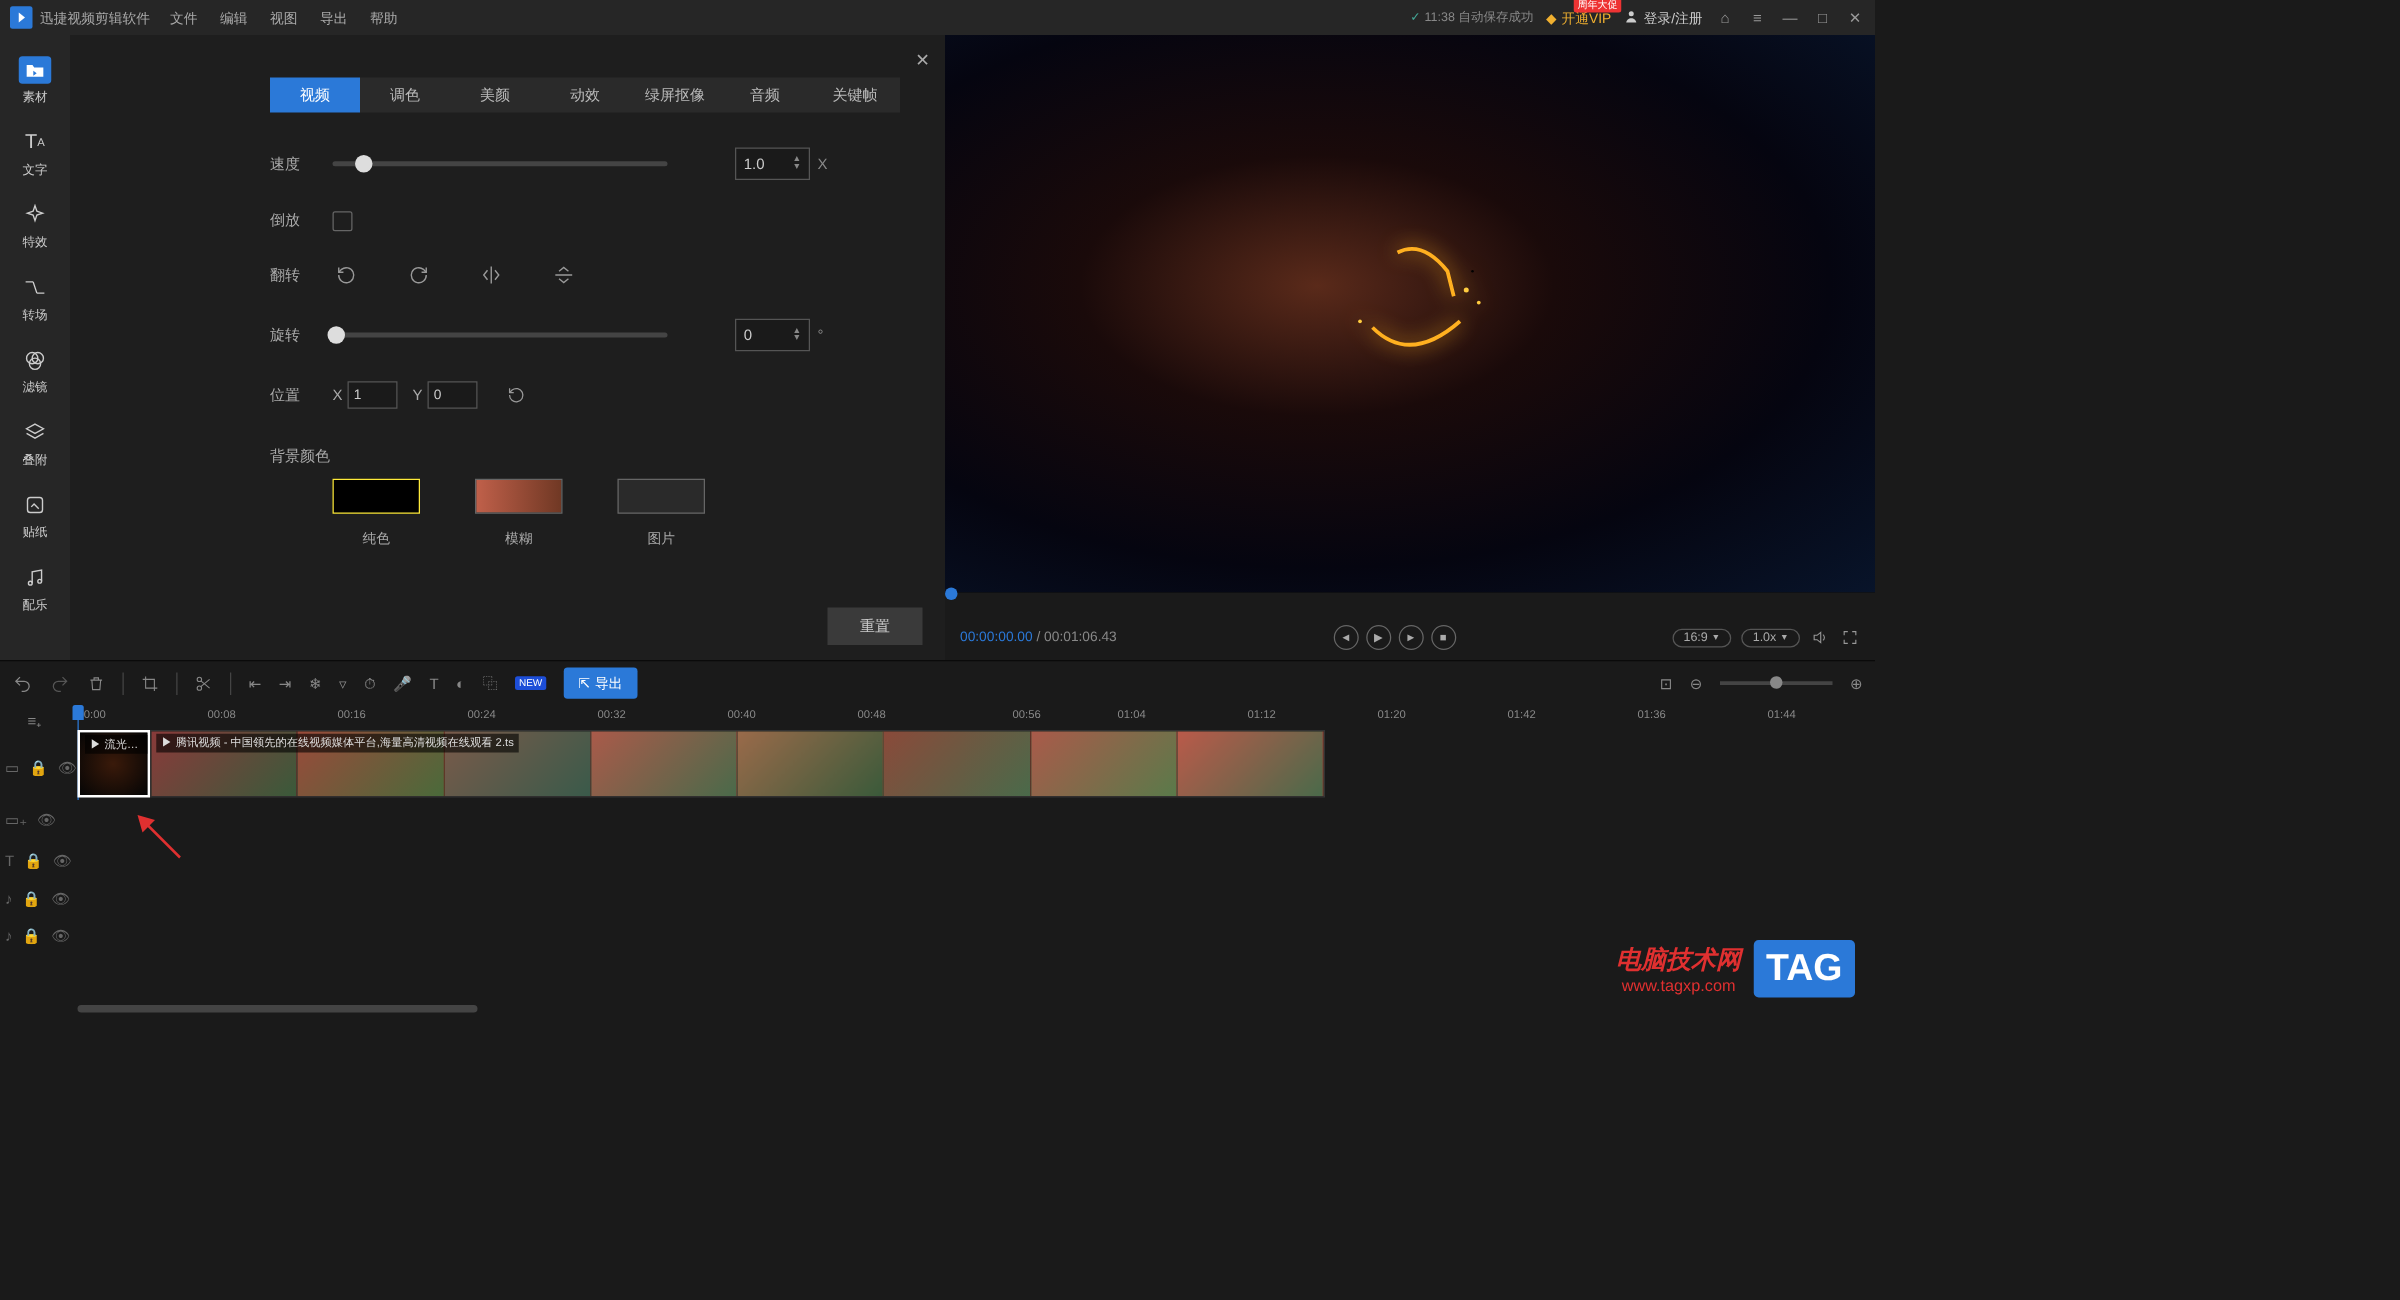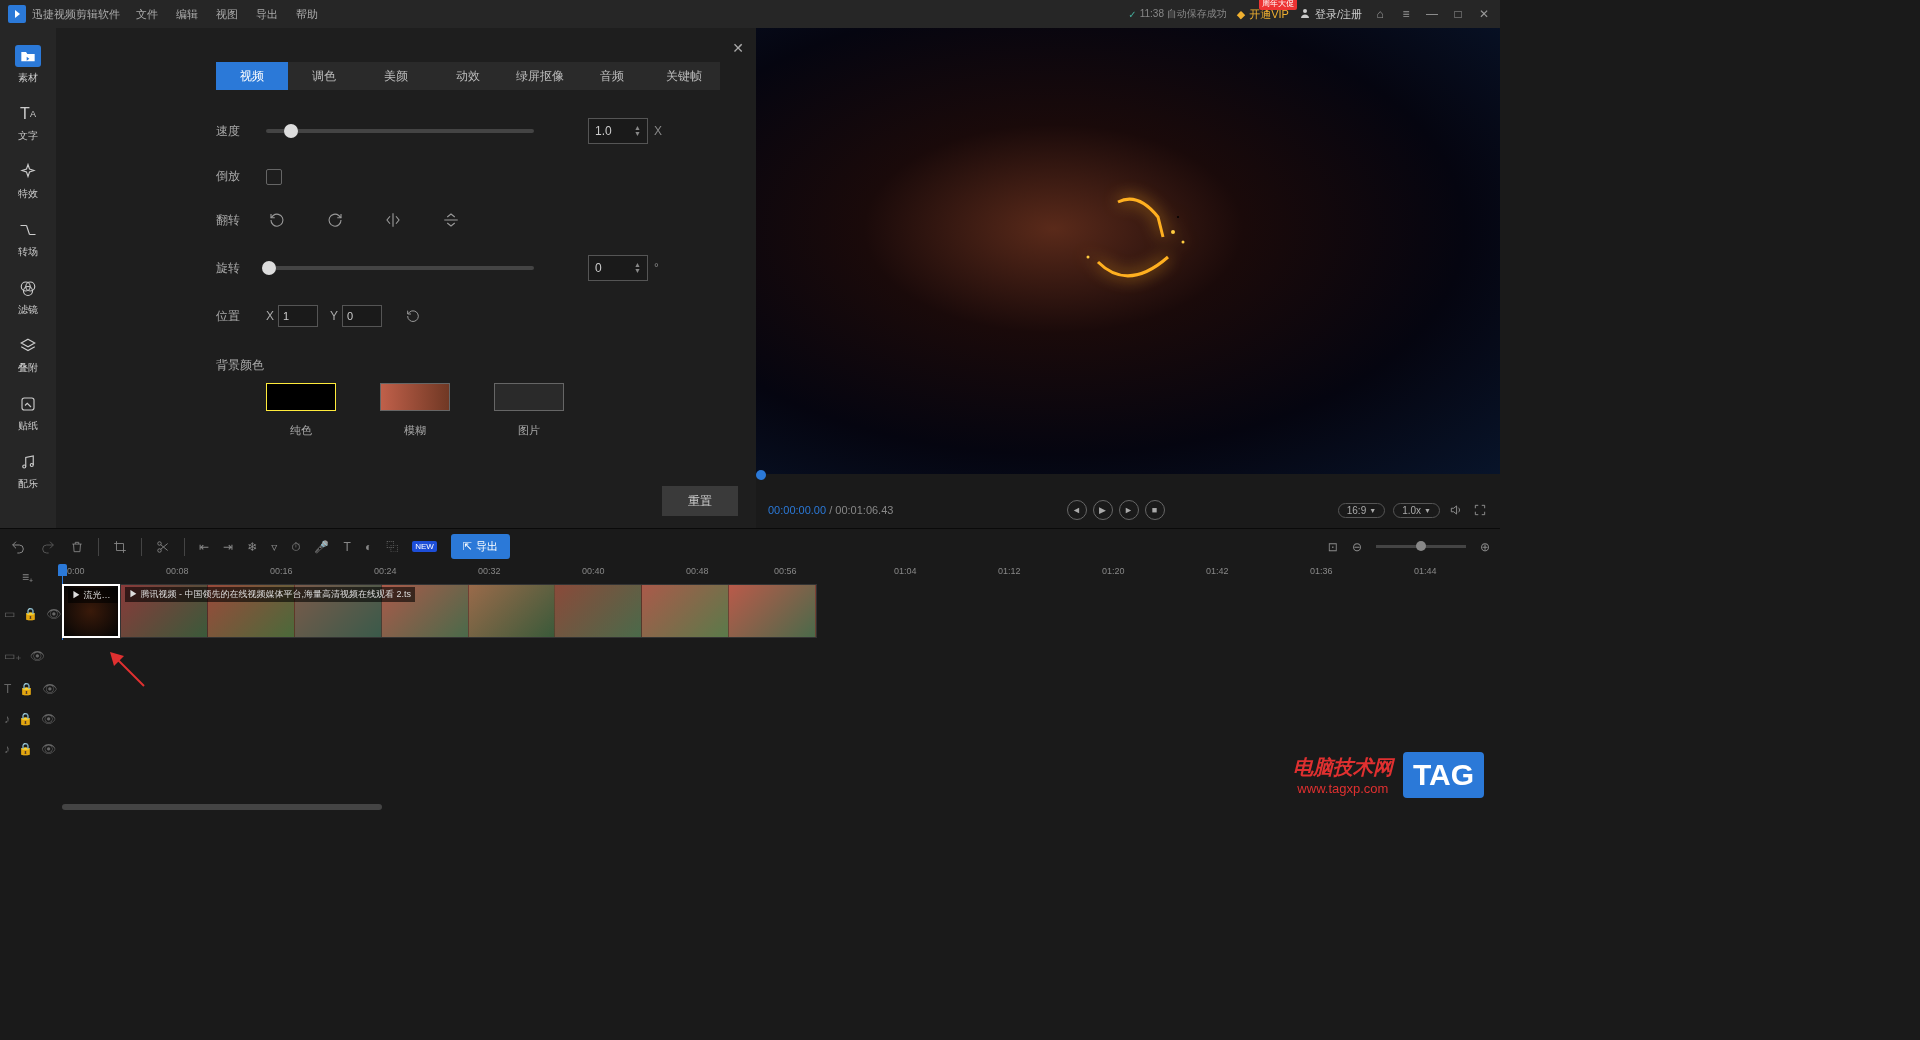--- a/index.html
+++ b/index.html
@@ -437,21 +437,21 @@
 <div class="timeline">
   <div class="tb-icon" style="position:absolute;left:22px;top:4px">≡₊</div>
   <div class="ruler">
     <div class="ruler-tick" style="left:0px">00:00</div>
     <div class="ruler-tick" style="left:104px">00:08</div>
     <div class="ruler-tick" style="left:208px">00:16</div>
     <div class="ruler-tick" style="left:312px">00:24</div>
     <div class="ruler-tick" style="left:416px">00:32</div>
     <div class="ruler-tick" style="left:520px">00:40</div>
     <div class="ruler-tick" style="left:624px">00:48</div>
-    <div class="ruler-tick" style="left:712px">00:56</div>
+    <div class="ruler-tick" style="left:748px">00:56</div>
     <div class="ruler-tick" style="left:832px">01:04</div>
     <div class="ruler-tick" style="left:936px">01:12</div>
     <div class="ruler-tick" style="left:1040px">01:20</div>
     <div class="ruler-tick" style="left:1144px">01:42</div>
     <div class="ruler-tick" style="left:1248px">01:36</div>
     <div class="ruler-tick" style="left:1352px">01:44</div>
   </div>
   <div class="track-controls">
     <div class="tc-row">
         <span>▭</span>
@@ -480,21 +480,21 @@
   </div>
   <div class="tracks">
     <div class="playhead"></div>
     <div class="video-track">
       <div class="clip clip1 sel" style="width:58px">
         <div class="clip-label">▶ 流光倒...</div>
         <div class="clip-thumbs">
             <div class="clip-thumb"></div>
           </div>
       </div>
-      <div class="clip" style="width:697px">
+      <div class="clip" style="width:940px">
         <div class="clip-label">▶ 腾讯视频 - 中国领先的在线视频媒体平台,海量高清视频在线观看 2.ts</div>
         <div class="clip-thumbs">
           <div class="clip-thumb" style="background:linear-gradient(135deg,#8a3a3a,#3a5a3a)"></div>
           <div class="clip-thumb" style="background:linear-gradient(135deg,#9a4a3a,#4a6a3a)"></div>
           <div class="clip-thumb" style="background:linear-gradient(135deg,#7a5a4a,#3a5a4a)"></div>
           <div class="clip-thumb" style="background:linear-gradient(135deg,#aa5a4a,#4a6a4a)"></div>
           <div class="clip-thumb" style="background:linear-gradient(135deg,#9a6a4a,#3a5a3a)"></div>
           <div class="clip-thumb" style="background:linear-gradient(135deg,#8a4a3a,#4a6a4a)"></div>
           <div class="clip-thumb" style="background:linear-gradient(135deg,#aa5a4a,#5a7a4a)"></div>
           <div class="clip-thumb" style="background:linear-gradient(135deg,#ba5a4a,#4a6a4a)"></div>

